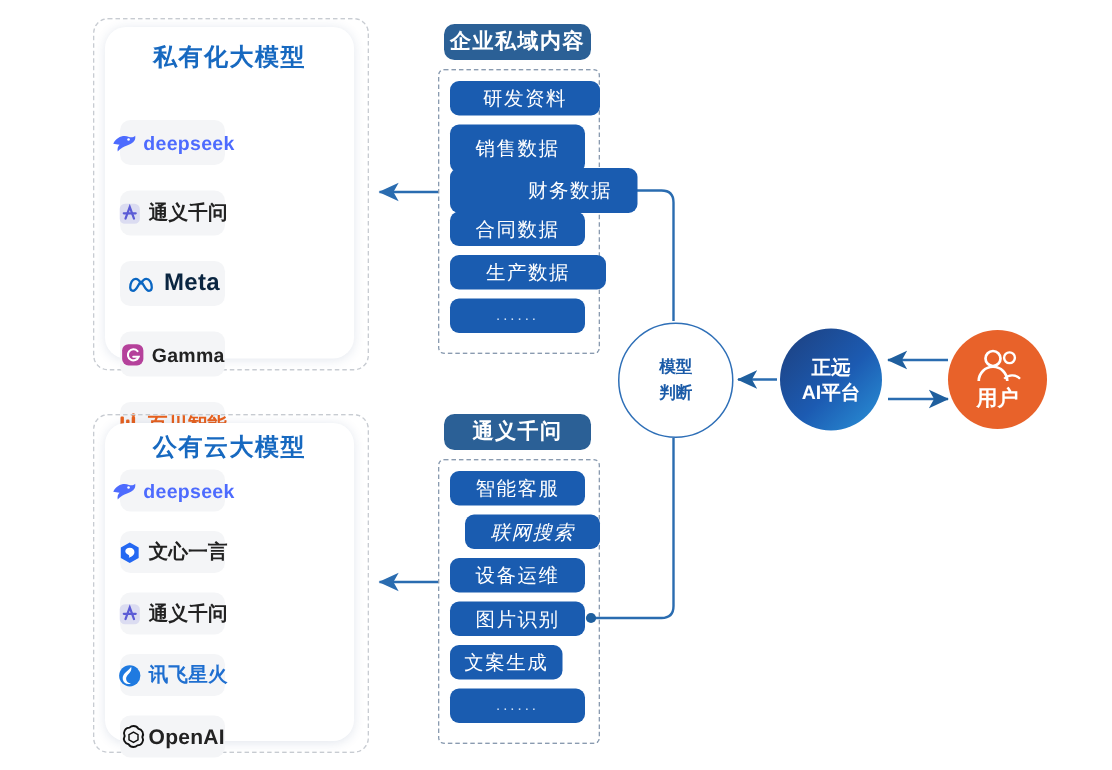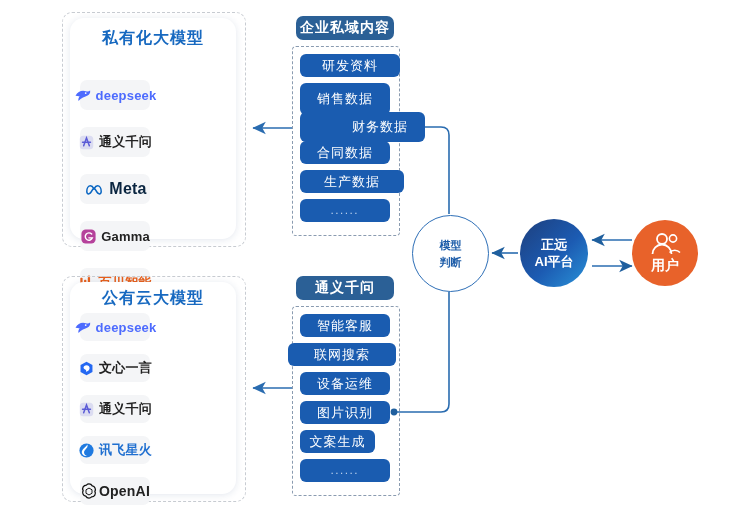--- a/index.html
+++ b/index.html
@@ -243,21 +243,21 @@
       <div class="chip" style="left: 300px; top: 112px; width: 90px; height: 30px; padding-left: 35px;">财务数据</div>
       <div class="chip" style="left: 300px; top: 141px; width: 90px; height: 23px;">合同数据</div>
       <div class="chip" style="left: 300px; top: 170px; width: 104px; height: 23px;">生产数据</div>
       <div class="chip ellipsis" style="left: 300px; top: 199px; width: 90px; height: 23px;">......</div>
     </div>
 
   <div class="col-header" style="left:296px;top:276px;width:98px;height:24px;">通义千问</div>
   <div class="col-dash" style="left:292px;top:306px;width:106px;height:188px;"></div>
   <div id="col-bot-items">
       <div class="chip" style="left: 300px; top: 314px; width: 90px; height: 23px;">智能客服</div>
-      <div class="chip" style="left: 288px; top: 343px; width: 108px; height: 23px;">联网搜索</div>
+      <div class="chip" style="left: 310px; top: 343px; width: 90px; height: 23px; font-style: italic;">联网搜索</div>
       <div class="chip" style="left: 300px; top: 372px; width: 90px; height: 23px;">设备运维</div>
       <div class="chip" style="left: 300px; top: 401px; width: 90px; height: 23px;">图片识别</div>
       <div class="chip" style="left: 300px; top: 430px; width: 75px; height: 23px;">文案生成</div>
       <div class="chip ellipsis" style="left: 300px; top: 459px; width: 90px; height: 23px;">......</div>
     </div>
 
   <svg class="overlay" viewBox="0 0 741 513">
     <defs>
       <marker id="ah" markerWidth="9" markerHeight="9" refX="8" refY="4.5" orient="auto">
         <path d="M0,0.6 L8.4,4.5 L0,8.4 L2.2,4.5 Z" fill="#2a6cb0"></path>

